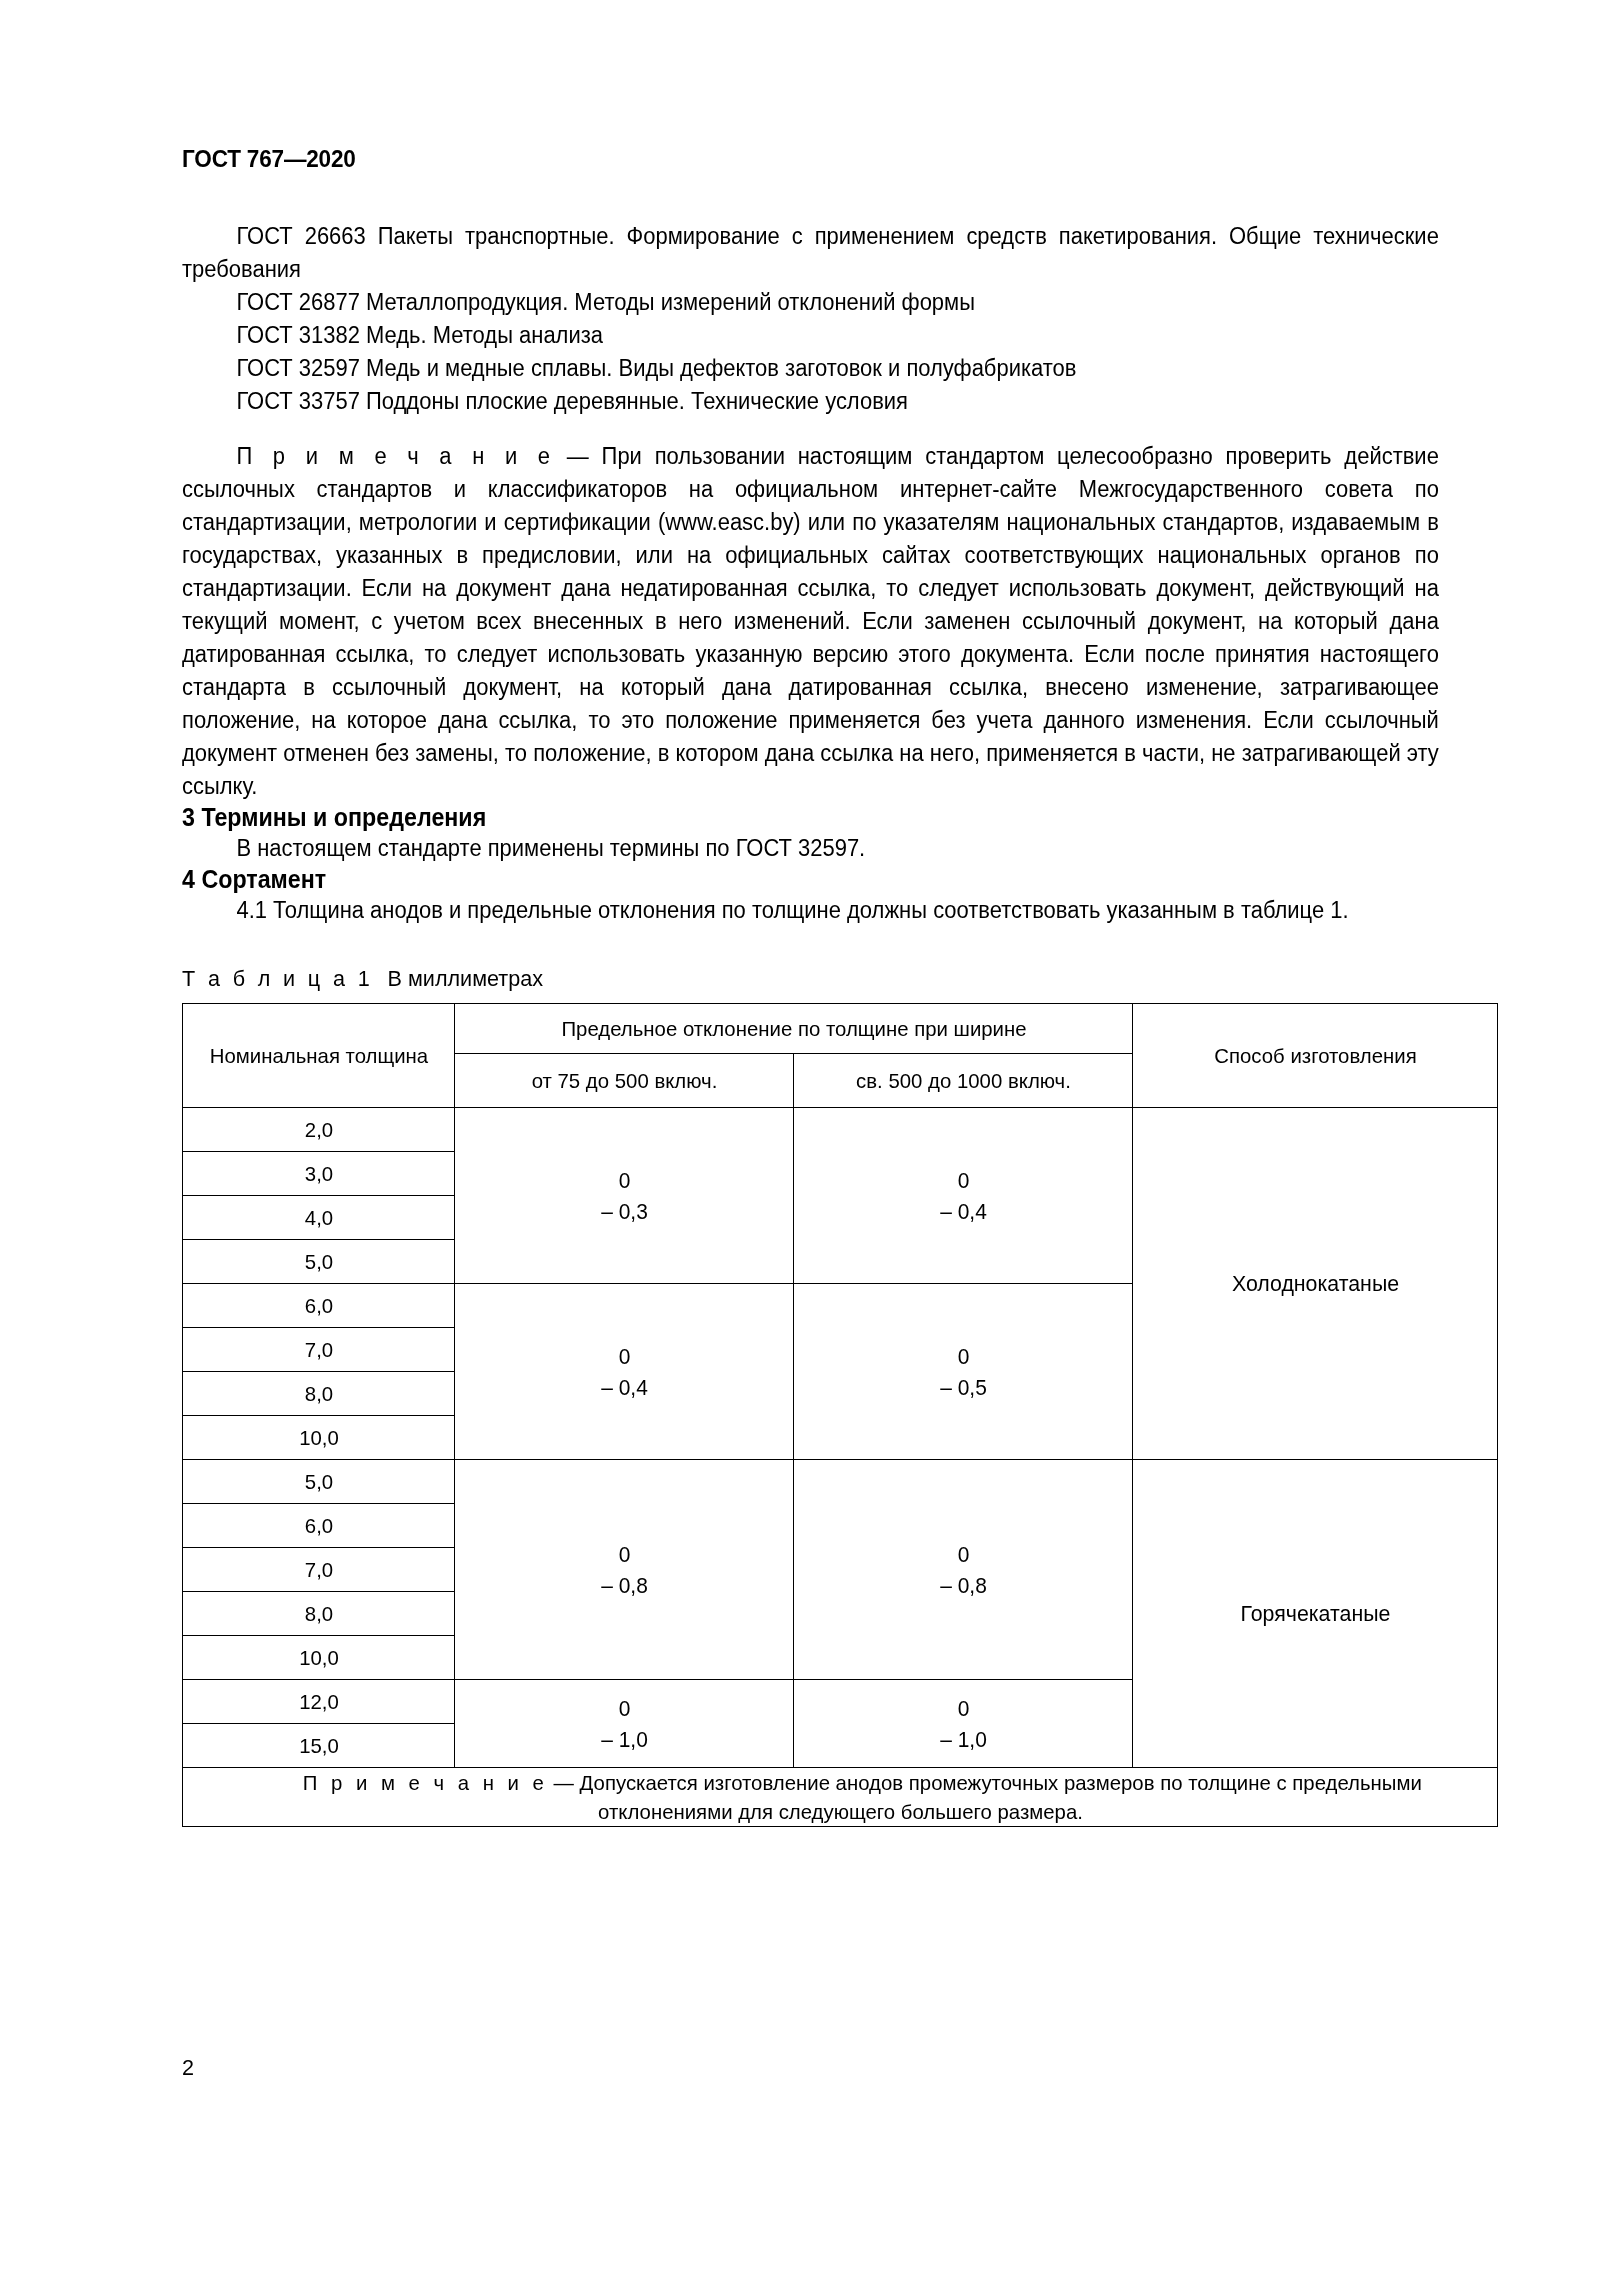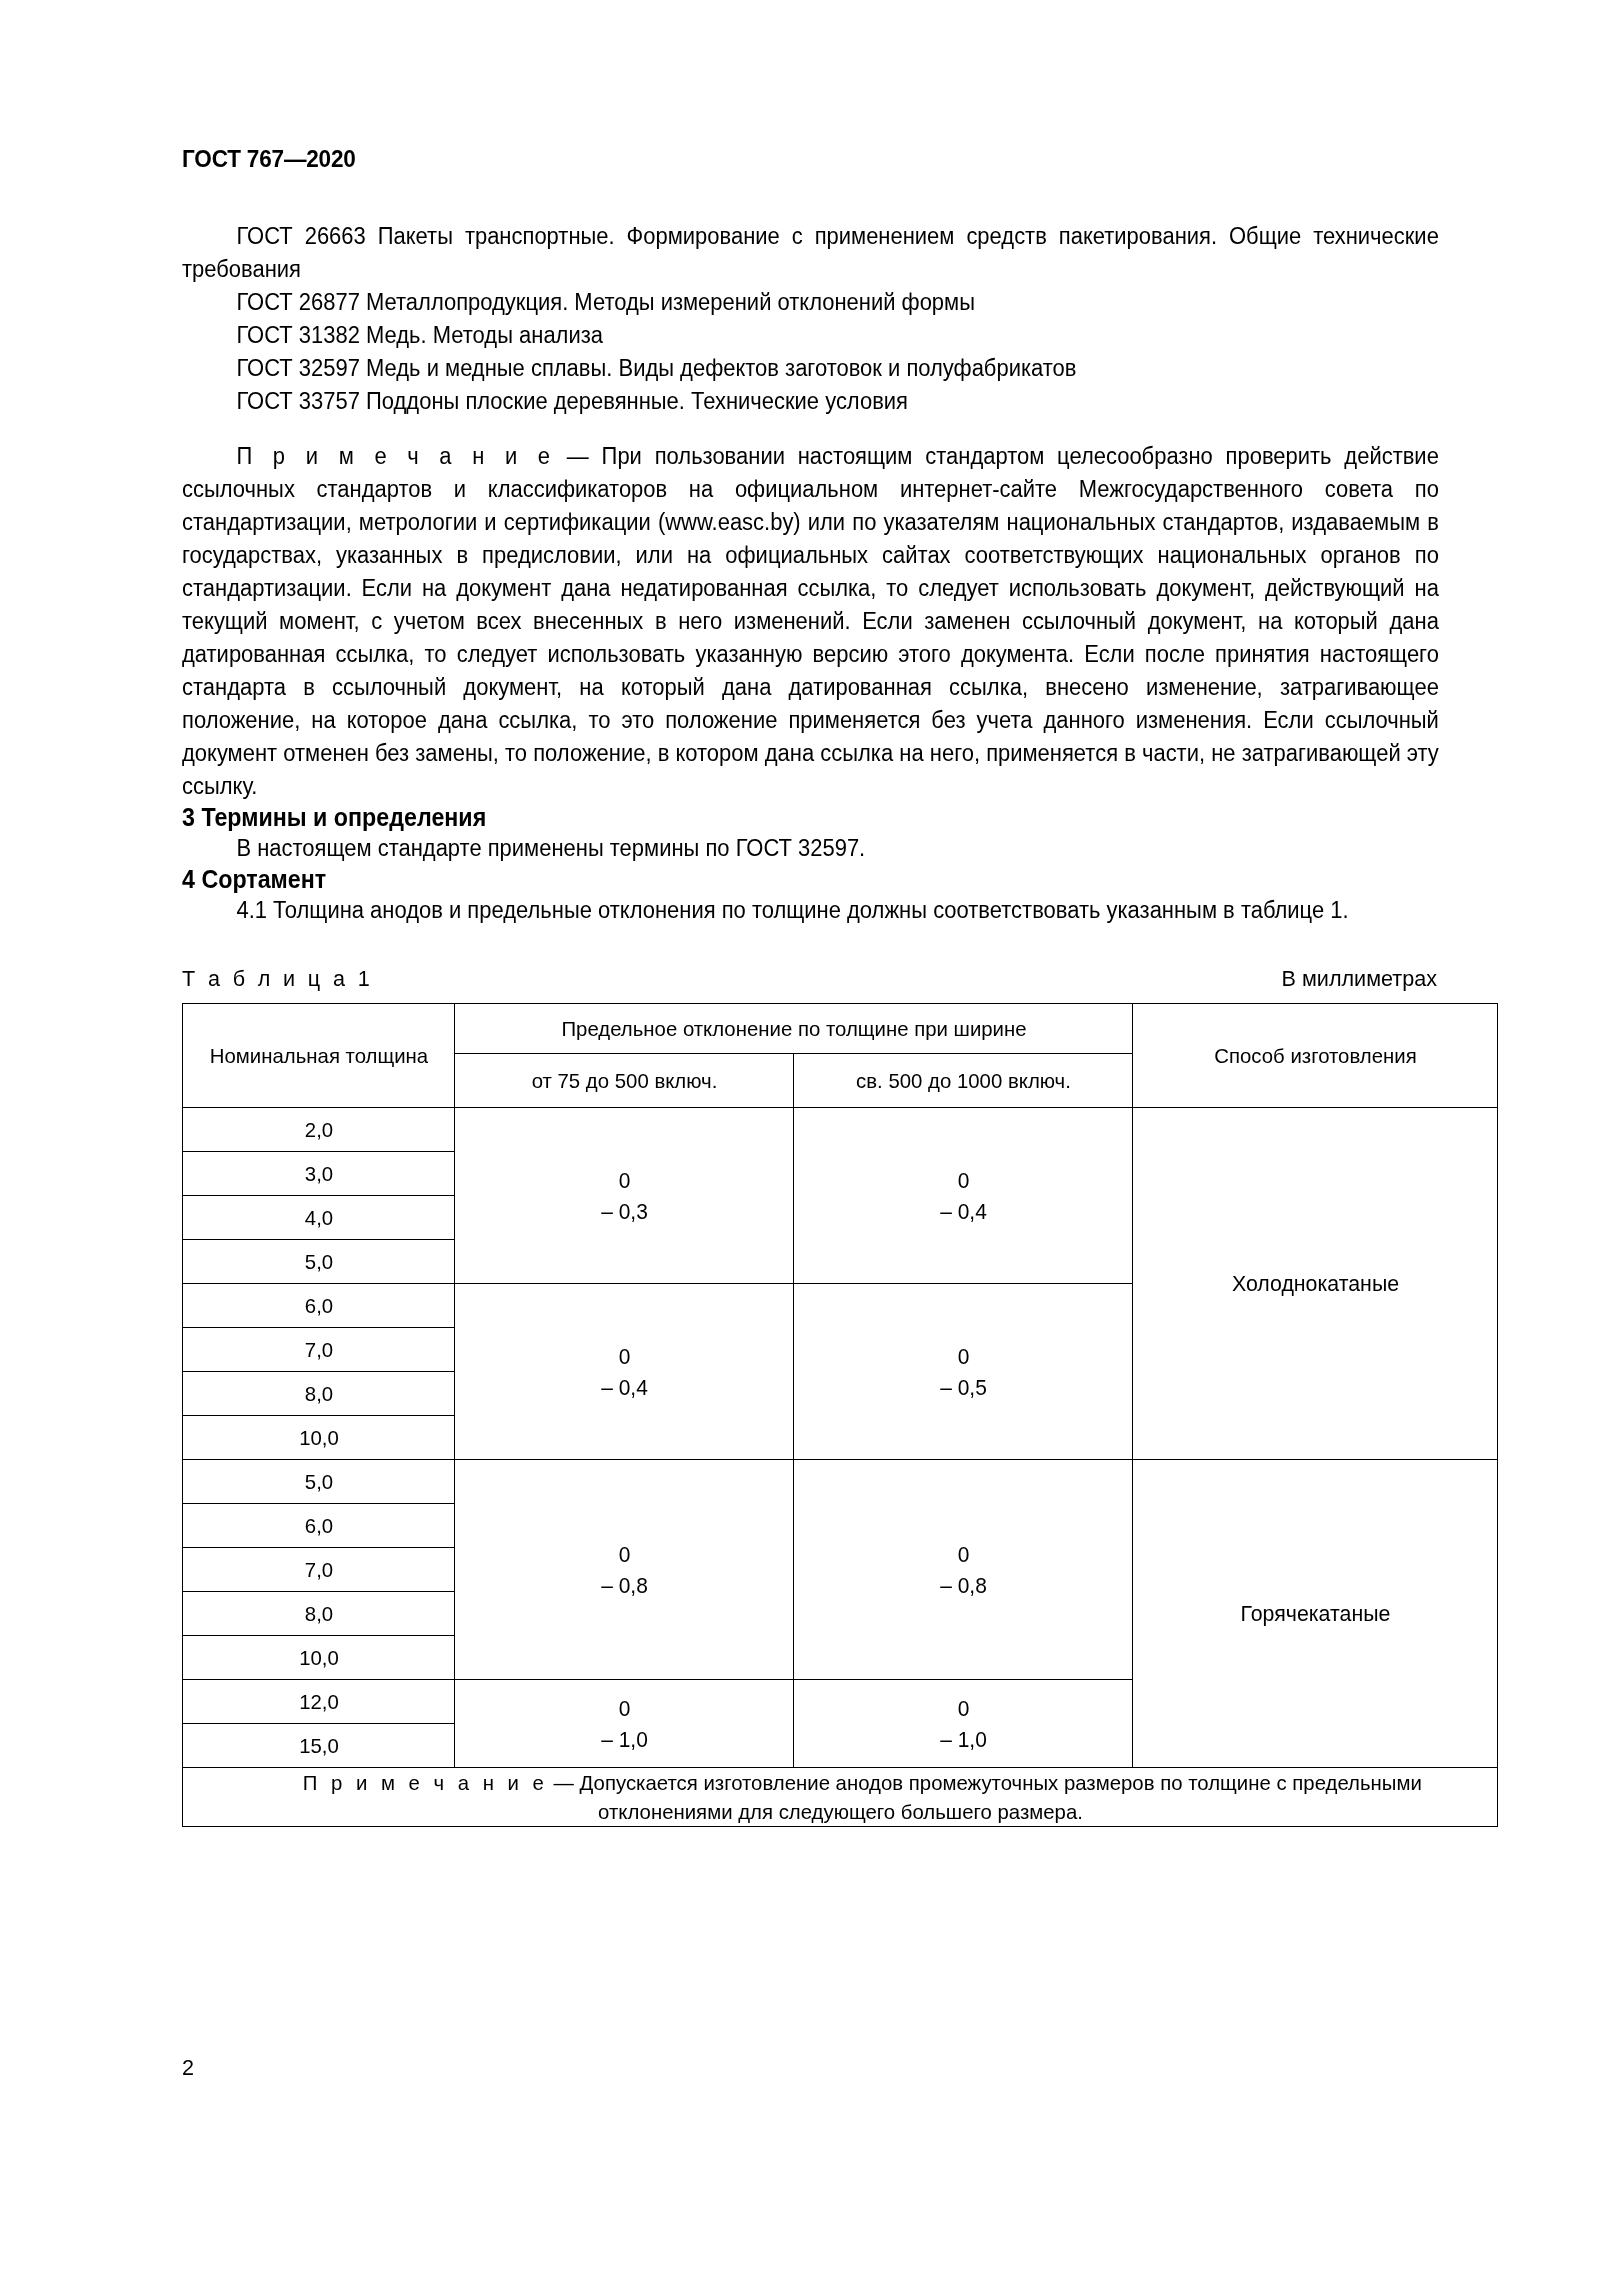--- a/index.html
+++ b/index.html
@@ -75,21 +75,20 @@
     white-space: nowrap;
   }
   .h-terms { margin-top: 65px; }
   .p-terms { margin-top: 27.4px; }
   .h-sort  { margin-top: 55px; }
   .p-sort  { margin-top: 29px; }
 
   
   .tbl-caption-row {
     display: flex;
-    justify-content: space-between;
     align-items: flex-end;
     margin-top: 39px;
     font-size: 22.5px;
   }
   .tbl-caption {
     letter-spacing: 3.5px;
     transform: scaleX(0.96);
     transform-origin: left bottom;
   }
   .tbl-units {

